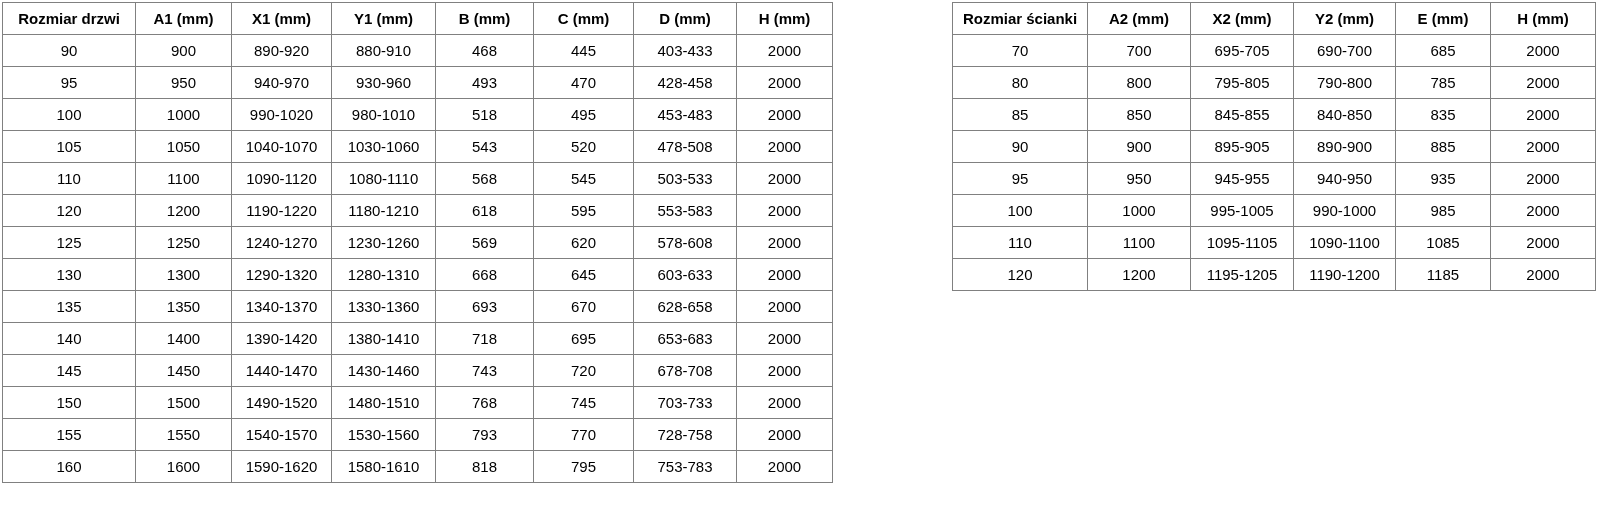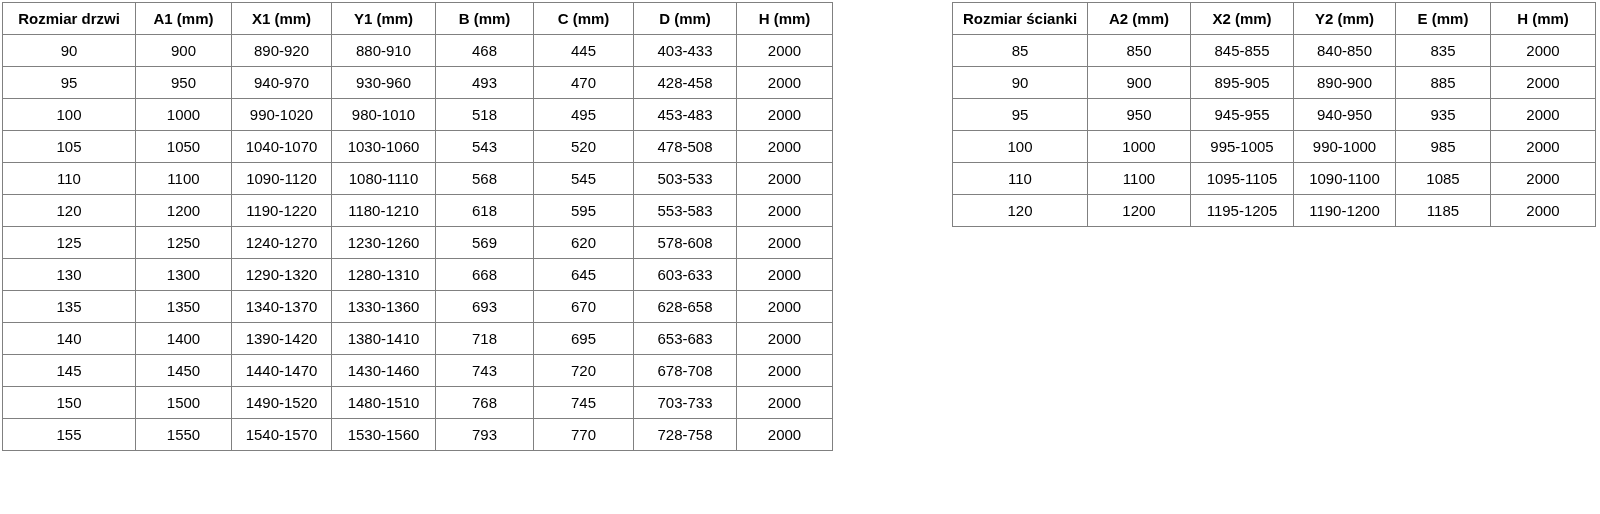--- a/index.html
+++ b/index.html
@@ -199,20 +199,30 @@
         <tr>
           <td>155</td>
           <td>1550</td>
           <td>1540-1570</td>
           <td>1530-1560</td>
           <td>793</td>
           <td>770</td>
           <td>728-758</td>
           <td>2000</td>
         </tr>
+        <tr>
+          <td>160</td>
+          <td>1600</td>
+          <td>1590-1620</td>
+          <td>1580-1610</td>
+          <td>818</td>
+          <td>795</td>
+          <td>753-783</td>
+          <td>2000</td>
+        </tr>
       </tbody>
   </table>
 
   <table class="spec-table right">
     <colgroup>
       <col style="width:135px">
         <col style="width:103px">
         <col style="width:103px">
       <col style="width:102px">
         <col style="width:95px">
@@ -223,20 +233,36 @@
           <th>Rozmiar ścianki</th>
           <th>A2 (mm)</th>
           <th>X2 (mm)</th>
           <th>Y2 (mm)</th>
           <th>E (mm)</th>
           <th>H (mm)</th>
         </tr>
     </thead>
     <tbody>
         <tr>
+          <td>70</td>
+          <td>700</td>
+          <td>695-705</td>
+          <td>690-700</td>
+          <td>685</td>
+          <td>2000</td>
+        </tr>
+        <tr>
+          <td>80</td>
+          <td>800</td>
+          <td>795-805</td>
+          <td>790-800</td>
+          <td>785</td>
+          <td>2000</td>
+        </tr>
+        <tr>
           <td>85</td>
           <td>850</td>
           <td>845-855</td>
           <td>840-850</td>
           <td>835</td>
           <td>2000</td>
         </tr>
         <tr>
           <td>90</td>
           <td>900</td>

